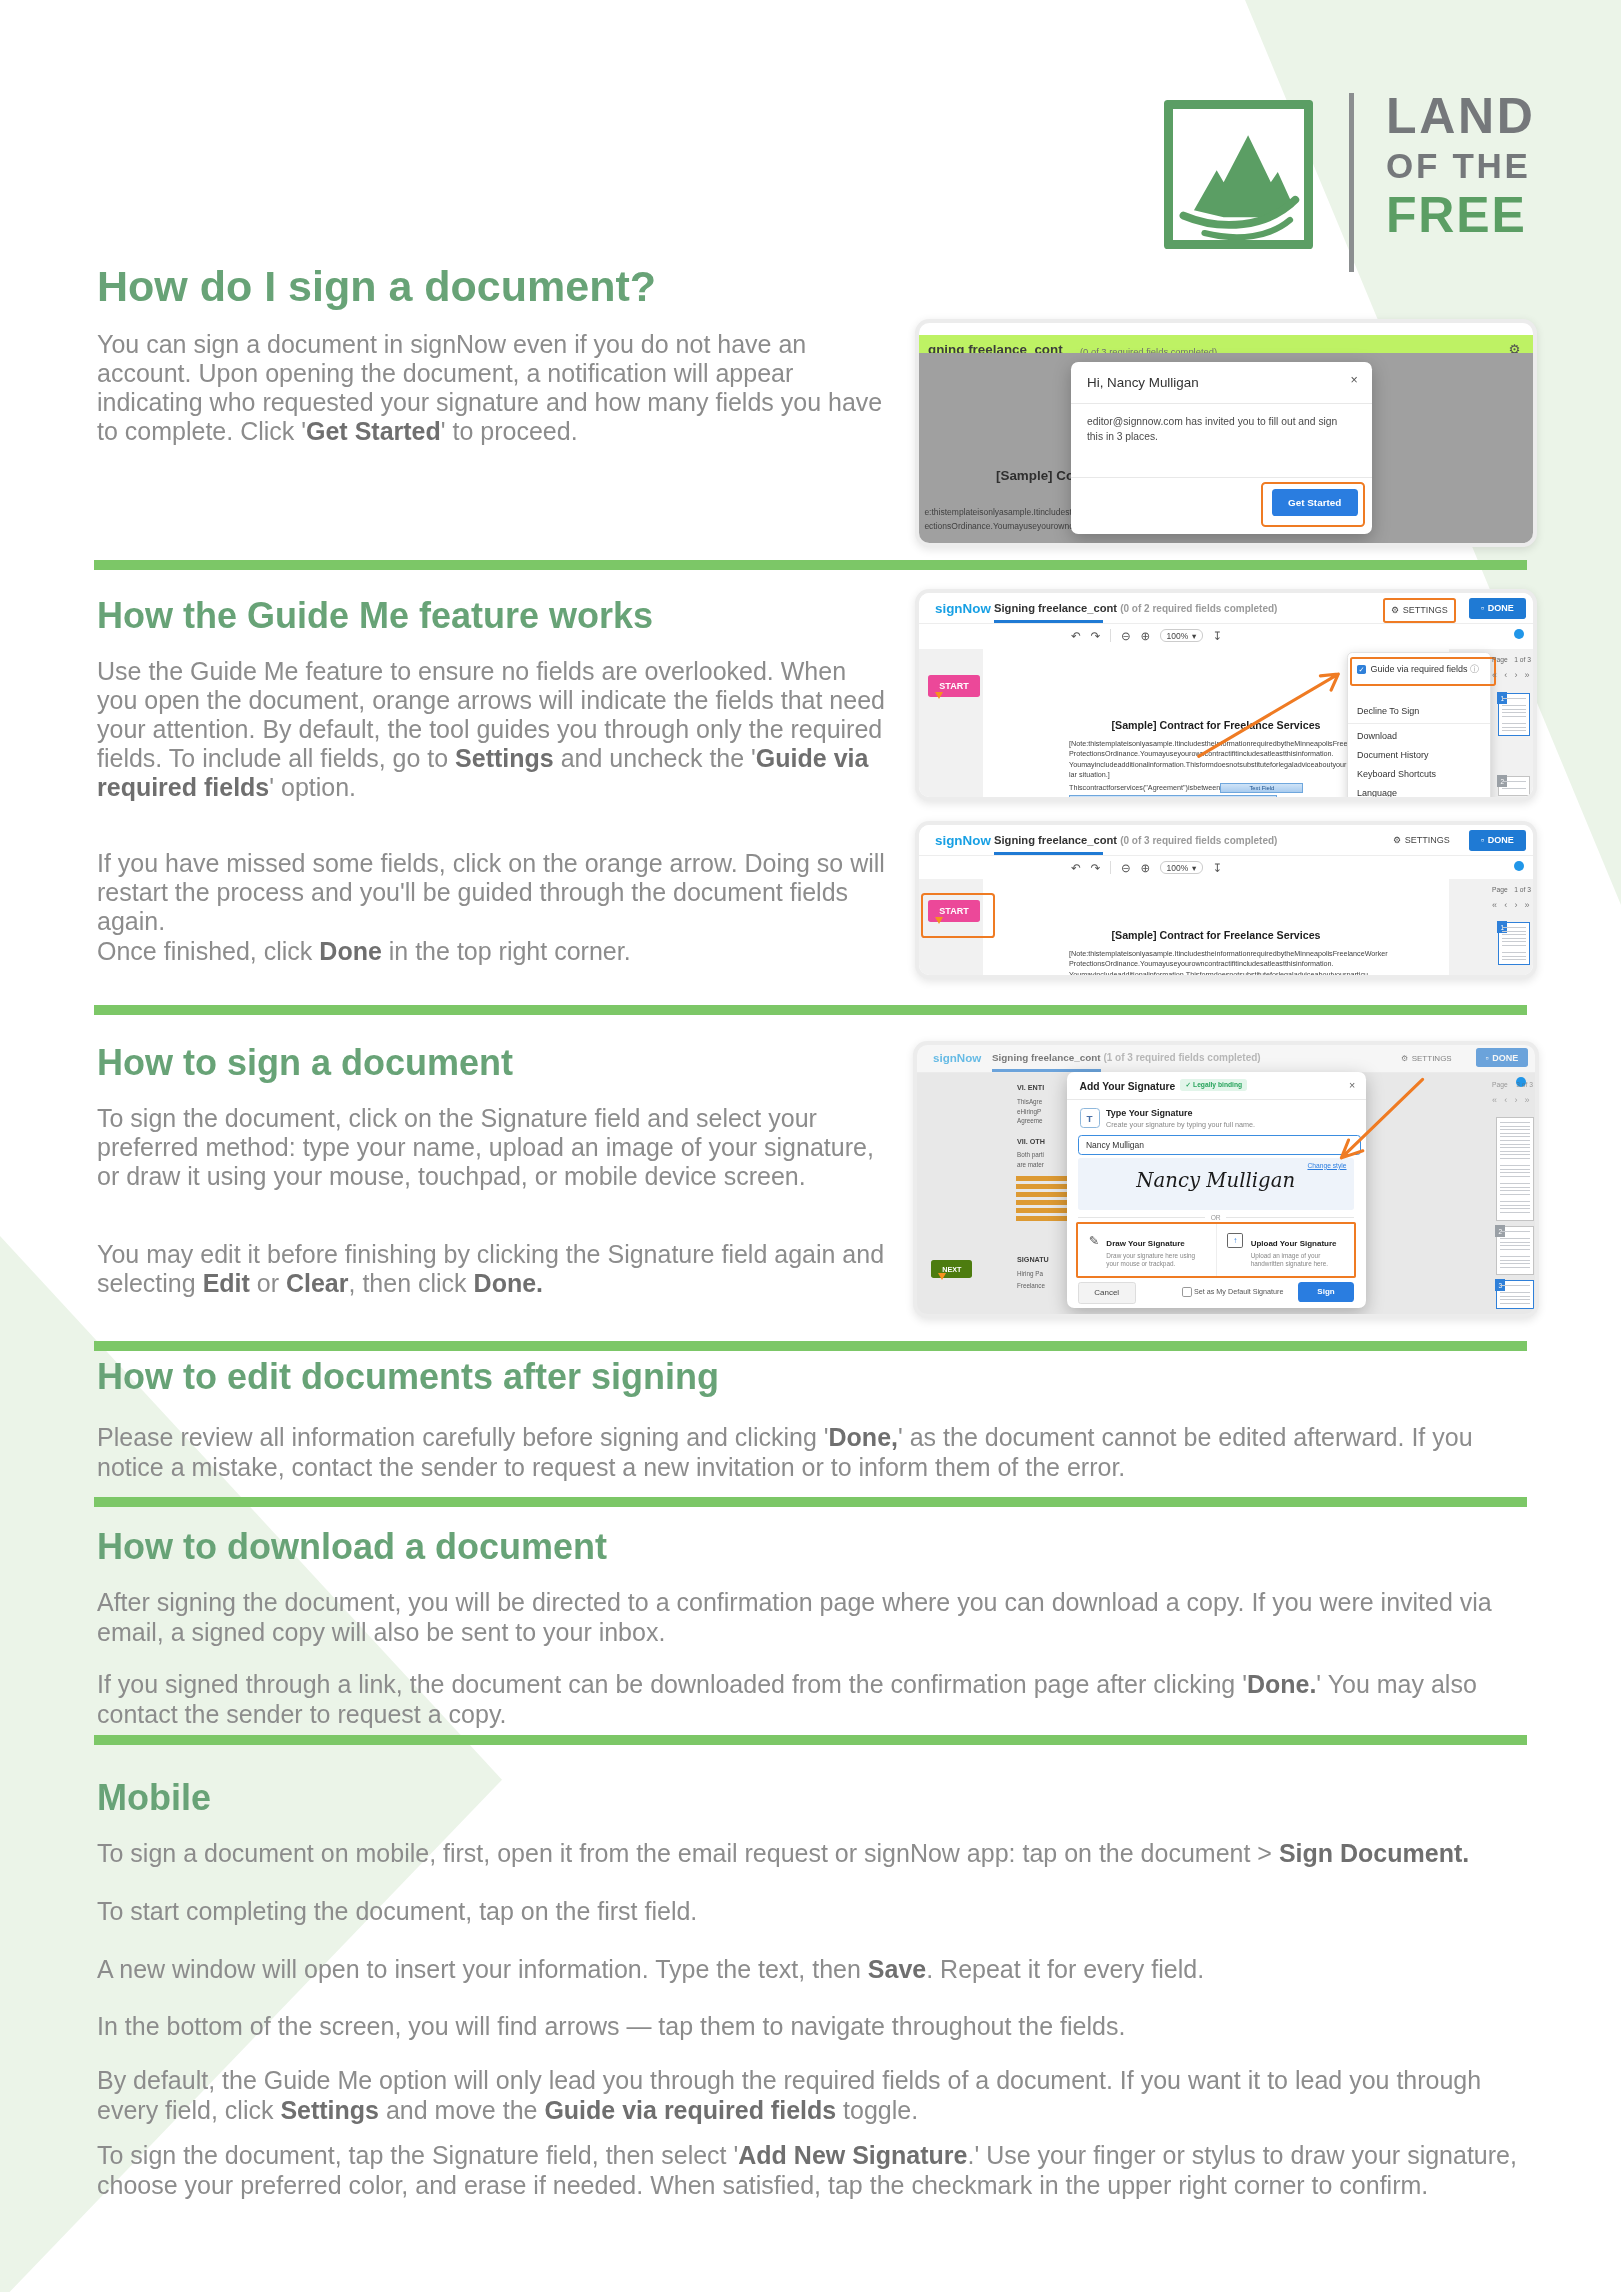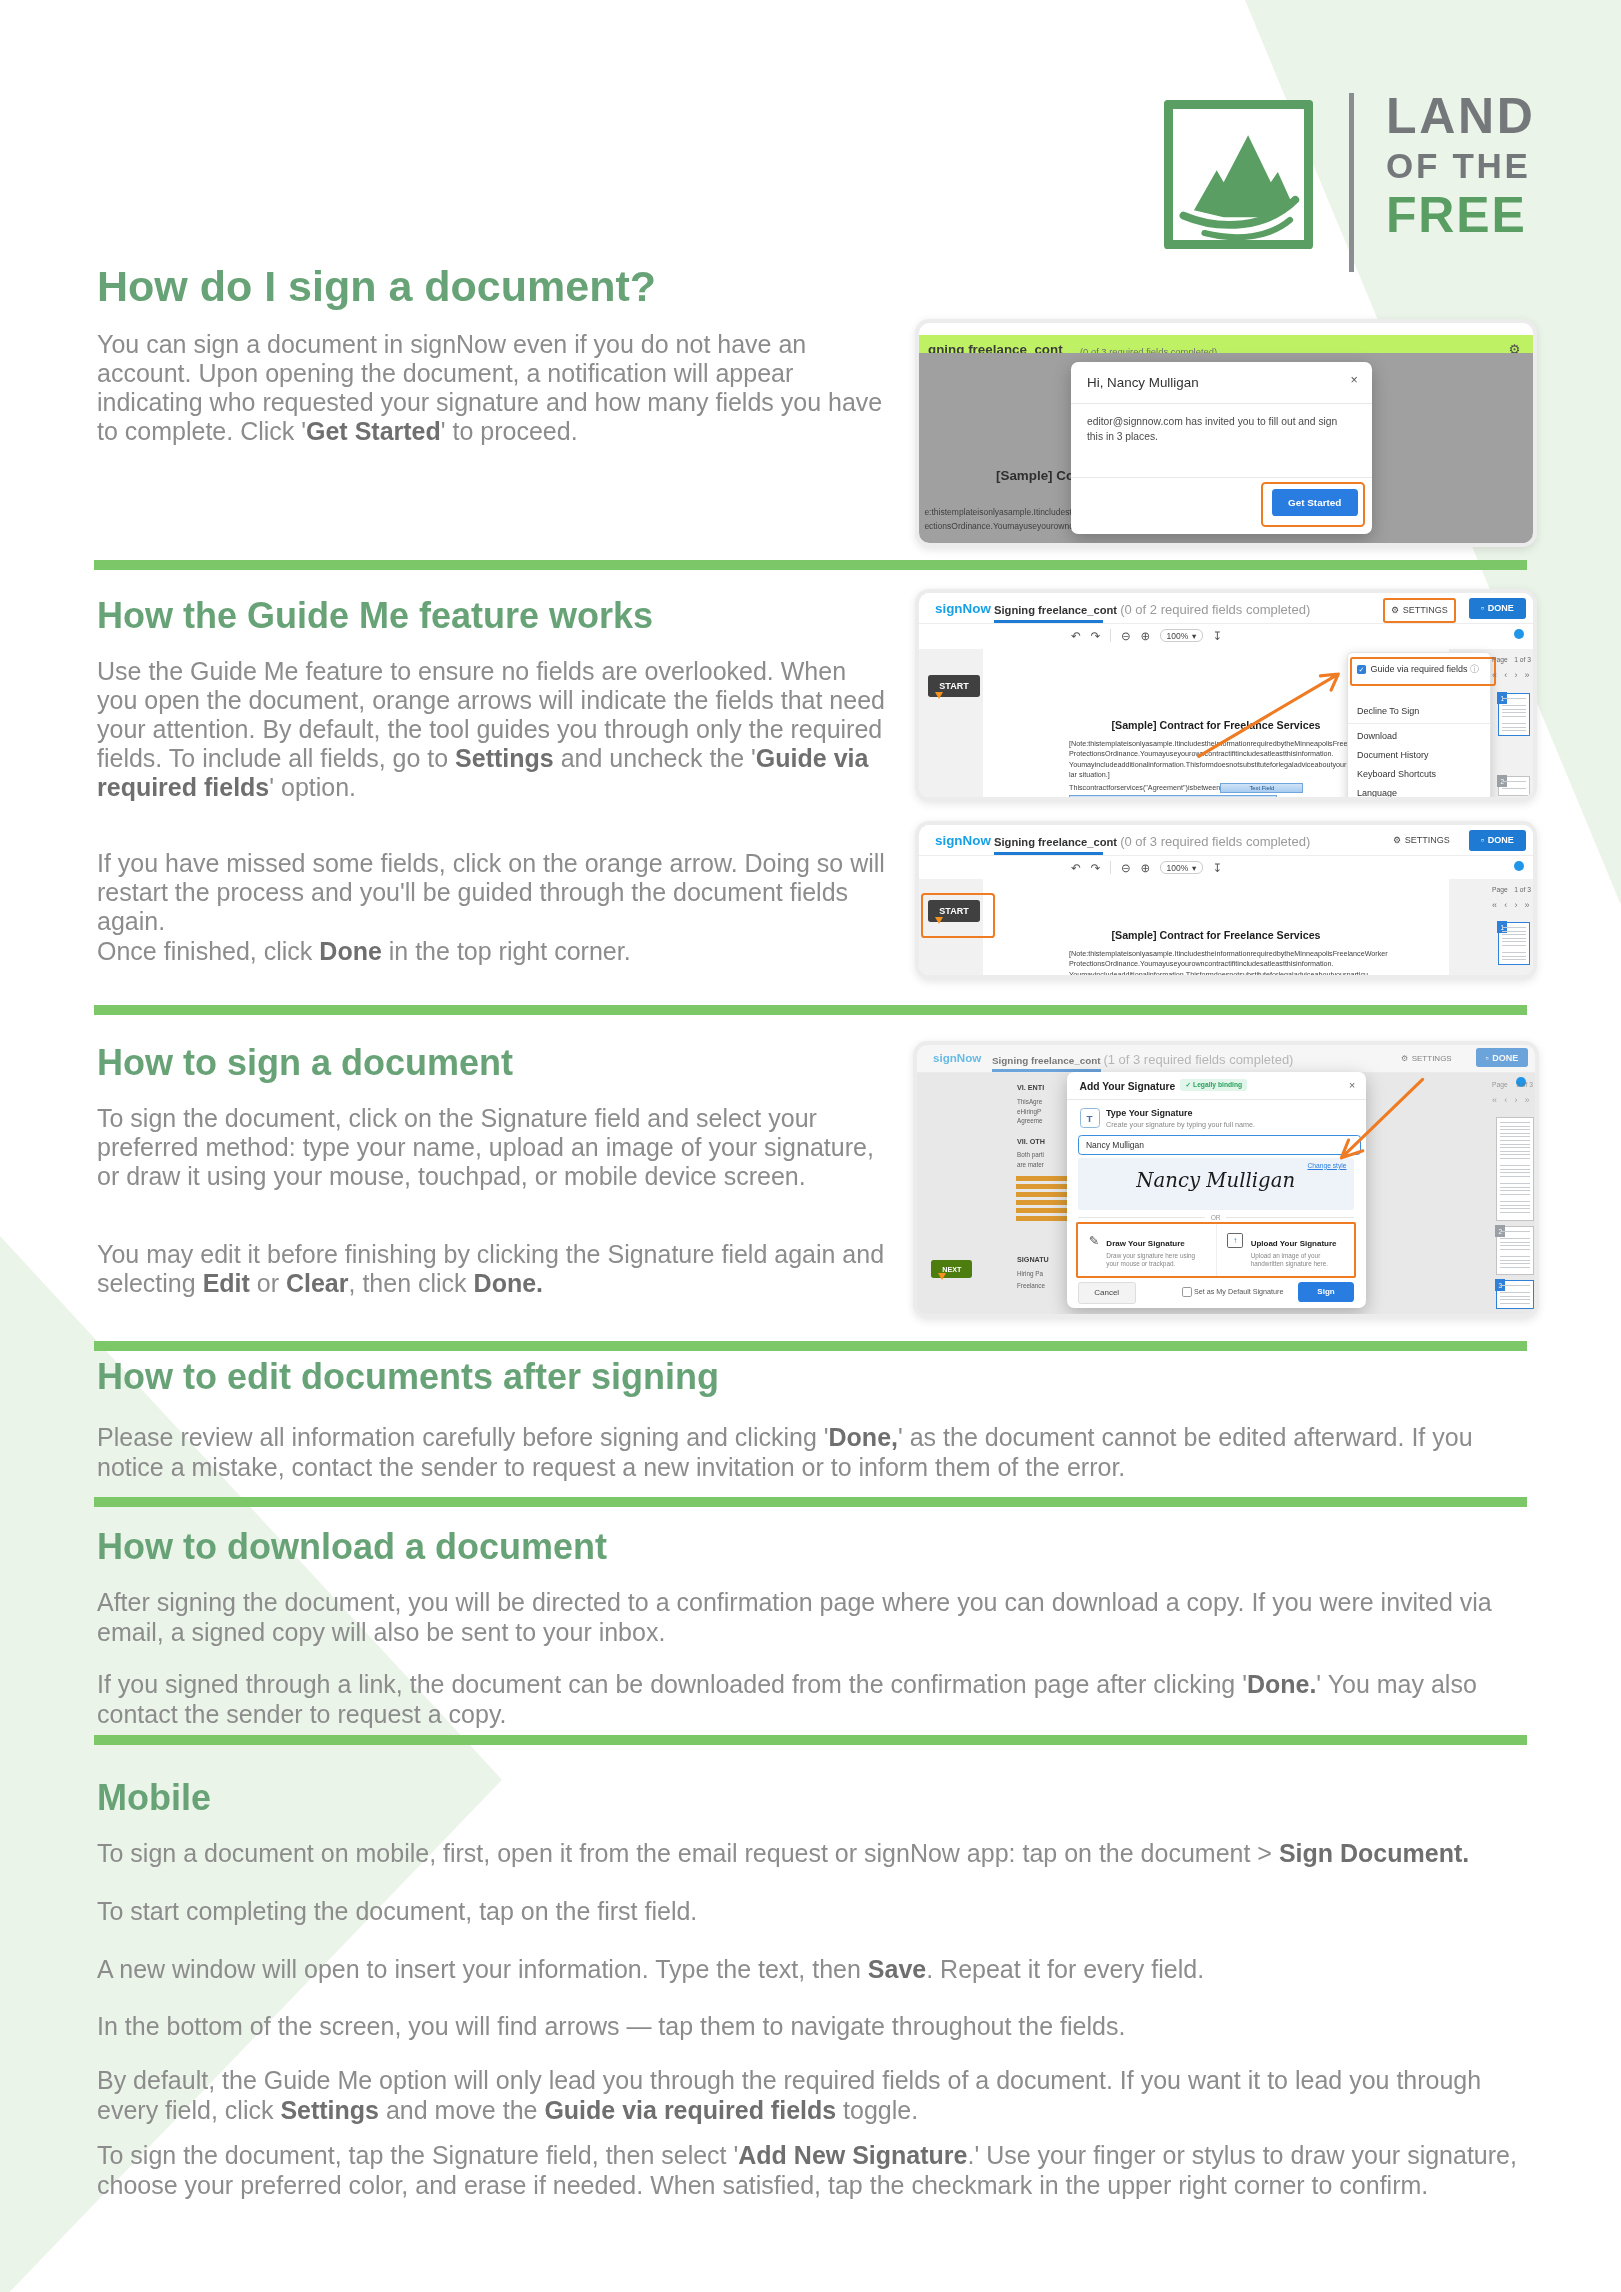--- a/index.html
+++ b/index.html
@@ -24,36 +24,36 @@
   .logo-l3{font-size:50px;font-weight:700;letter-spacing:1.8px;color:#5b9e64;margin-top:7.2px}
   
   .card{position:absolute;background:#fff;border:4.5px solid #ececec;border-radius:14.3px;
         box-shadow:0 2.7px 9px rgba(0,0,0,.10);overflow:hidden}
   .abs{position:absolute}
   .nowrap{white-space:nowrap}
   
   .sn-head{position:absolute;left:0;top:0;right:0;height:30px;background:#fff;border-bottom:0.9px solid #ededed}
   .sn-brand{position:absolute;left:16px;top:8px;font-size:13.4px;font-weight:700;color:#18a0e4}
   .sn-title{position:absolute;left:75px;top:9px;font-size:11.2px;font-weight:700;color:#333}
-  .sn-suffix{font-size:13px;font-weight:400;color:#9a9a9a}
+  .sn-suffix{font-size:10px;font-weight:700;color:#9a9a9a}
   .sn-underline{position:absolute;left:75px;top:27px;width:109px;height:2.7px;background:#1f7ad4}
   .sn-done{position:absolute;right:7.2px;top:4.5px;width:57px;height:21.5px;background:#1f7ad4;border-radius:2.7px;
            color:#fff;font-size:9px;font-weight:700;display:flex;align-items:center;justify-content:center;gap:3.6px}
   .sn-settings{position:absolute;right:77px;top:4.5px;height:21.5px;display:flex;align-items:center;gap:3.6px;
                font-size:9px;color:#444;padding:0 6.3px}
   .o-outline{border:2.2px solid #ef7b23;border-radius:2.7px}
   .sn-toolbar{position:absolute;left:152px;top:30px;width:304px;height:25px;display:flex;align-items:center;
               gap:9.9px;color:#555;font-size:11.6px}
   .tb-sep{width:0.9px;height:12.5px;background:#ddd}
   .tb-zoom{display:flex;align-items:center;gap:3.6px;border:0.9px solid #ccc;border-radius:6px;
            padding:0.9px 5.4px;font-size:8.5px;color:#444}
   .chat-dot{position:absolute;right:9px;top:36px;width:9.9px;height:9.9px;border-radius:50%;background:#2196e8}
   .canvas{position:absolute;left:0;right:0;bottom:0;background:#f1f1f1}
   .page{position:absolute;background:#fff}
-  .start-tag{position:absolute;width:52px;height:21.5px;background:#404040;border-radius:2.7px;color:#fff;
+  .start-tag{position:absolute;width:52px;height:21.5px;background:#ec4899;border-radius:2.7px;color:#fff;
              font-size:9px;font-weight:700;display:flex;align-items:center;justify-content:center}
   .start-tag:after{content:"";position:absolute;left:7.2px;bottom:-6.3px;border:4.5px solid transparent;border-top:7.2px solid #f6921e}
   .doc-title{position:absolute;text-align:center;font-size:10.7px;font-weight:700;color:#1d1d1d}
   .doc-note{position:absolute;font-size:7.2px;line-height:10.3px;color:#3f3f3f}
   .tf-bar{display:inline-block;height:8px;background:linear-gradient(#cfe3f7,#a9ccef);border:0.9px solid #6fa7dd;
           vertical-align:middle;font-size:5.8px;color:#1b4f8a;text-align:center;line-height:8px;overflow:hidden}
   .menu{position:absolute;background:#fff;border:0.9px solid #e2e2e2;border-radius:5.4px;
         box-shadow:0 3.6px 10.7px rgba(0,0,0,.18);font-size:9px;color:#333}
   .menu-item{padding:4.5px 9px}
   .menu-div{height:0.9px;background:#ececec;margin:2.7px 0}

